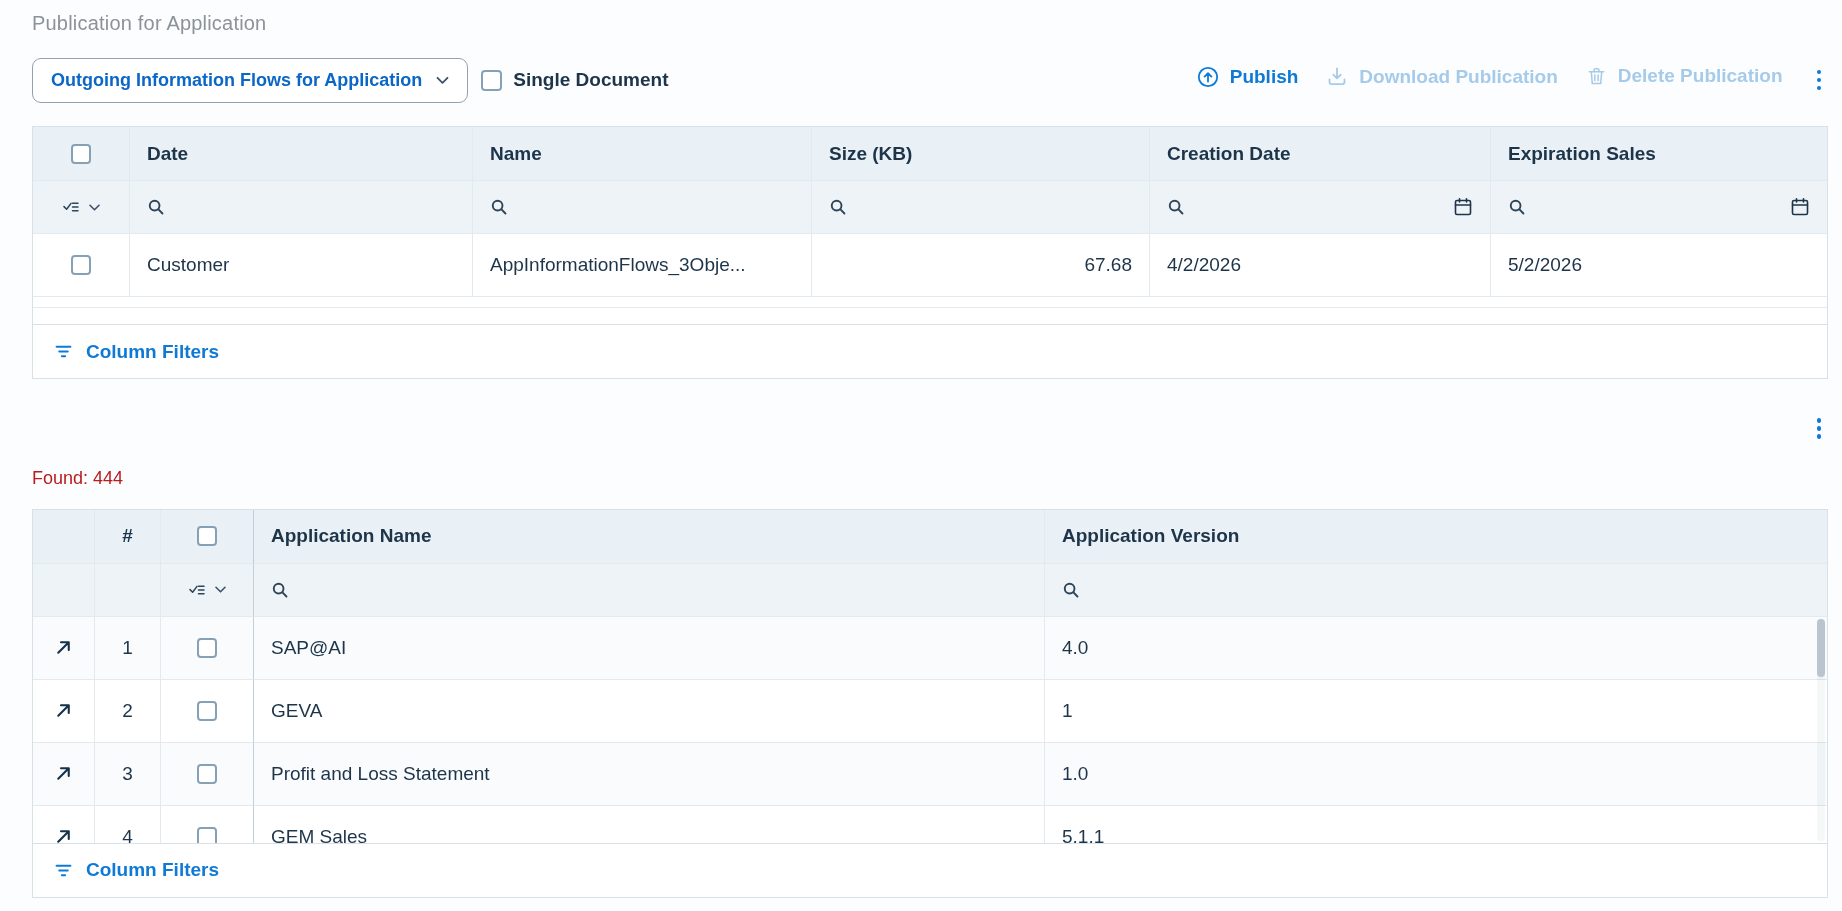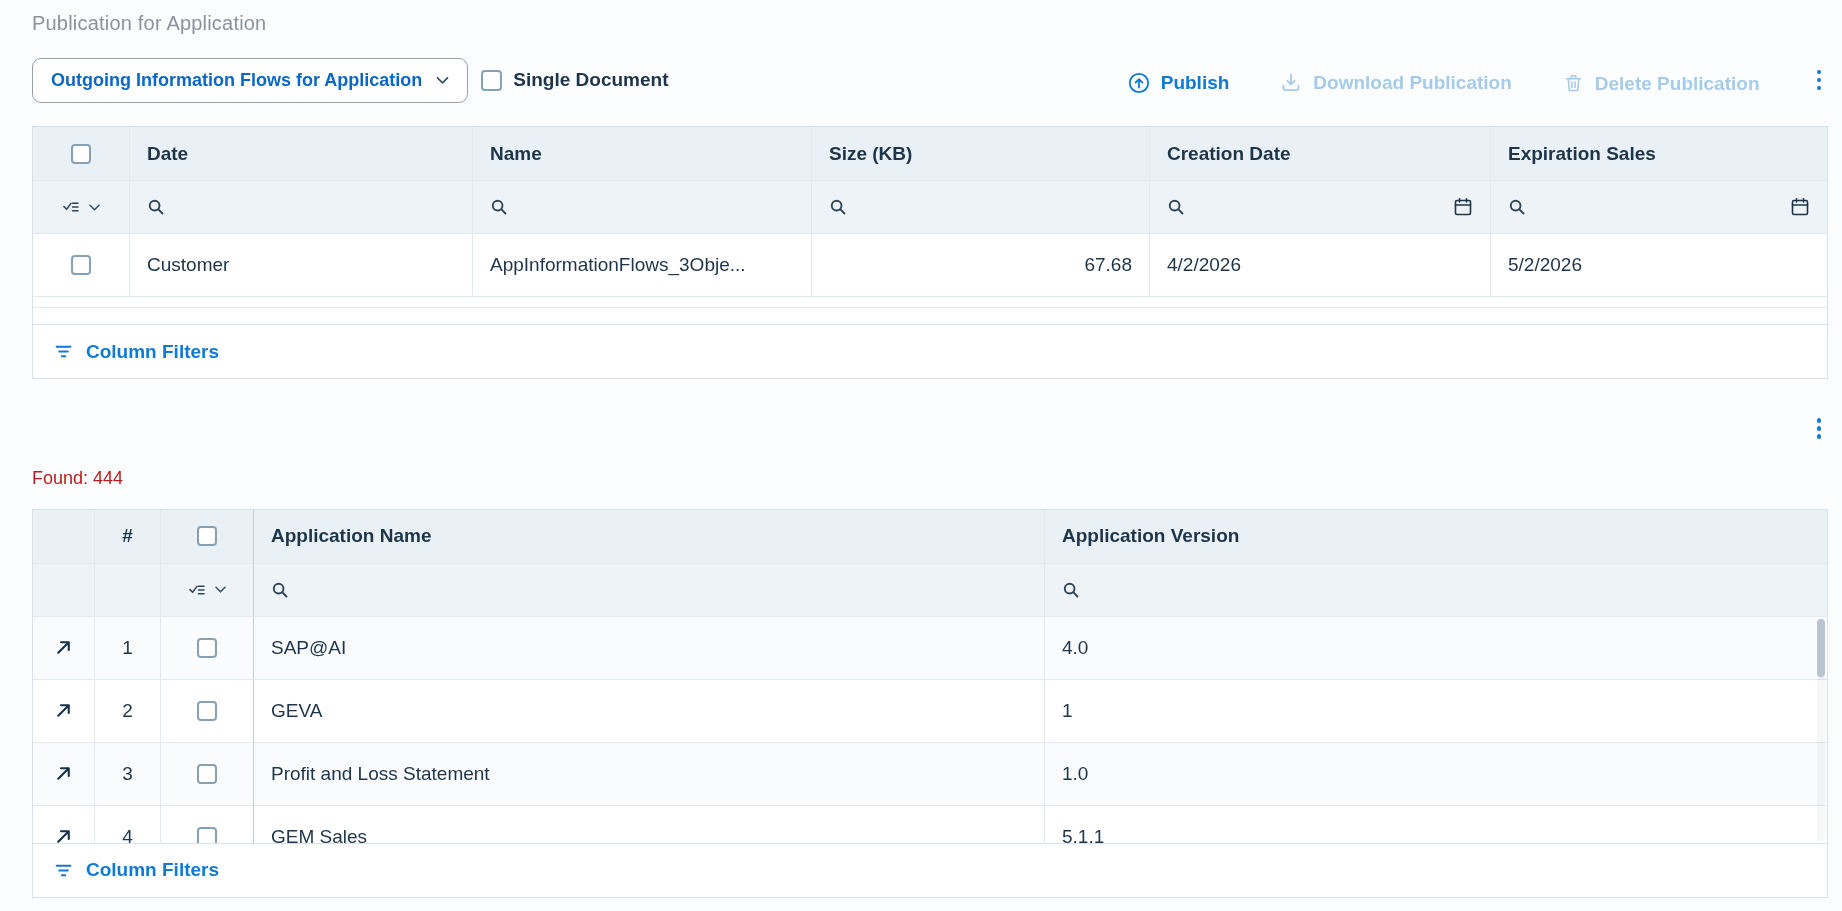--- a/index.html
+++ b/index.html
@@ -17,21 +17,21 @@
   .dropdown-btn {
     display:flex; align-items:center; gap:14px; height:45px; padding:8px 18px;
     background:#fff; border:1px solid #93a2ad; border-radius:9px;
     font-family:inherit; font-size:18px; font-weight:700; color:#0a67c7; cursor:pointer;
   }
   .caret { color:#3c536a; }
   .single-doc { display:flex; align-items:center; gap:11px; margin-left:13px;
     font-size:19px; font-weight:700; color:#1d3449; cursor:pointer; }
   .cb { width:20px; height:20px; border:2px solid #86a1b6; border-radius:4px; background:#fff; display:inline-block; flex:none; }
   .cb.big { width:21px; height:21px; }
-  .toolbar-right { margin-left:auto; display:flex; align-items:flex-end; gap:50px; }
+  .toolbar-right { margin-left:auto; display:flex; align-items:flex-start; gap:27px; }
   .tool-btn { display:flex; align-items:center; gap:10px; background:none; border:none;
     font-family:inherit; font-size:19px; font-weight:600; padding:0; cursor:pointer; }
   .tool-btn.primary { color:#0f7ad6; }
   .tool-btn.disabled { color:#a6cbe9; cursor:default; }
   .kebab { display:flex; flex-direction:column; gap:3.5px; background:none; border:none; padding:5px 7px; cursor:pointer; }
   .kebab i { width:4.5px; height:4.5px; border-radius:50%; background:#0f7ad6; display:block; }
 
   
   .grid { width:1796px; background:#fff; border:1px solid #d8e1e8; }
   .grid1 { margin-top:22px; }

